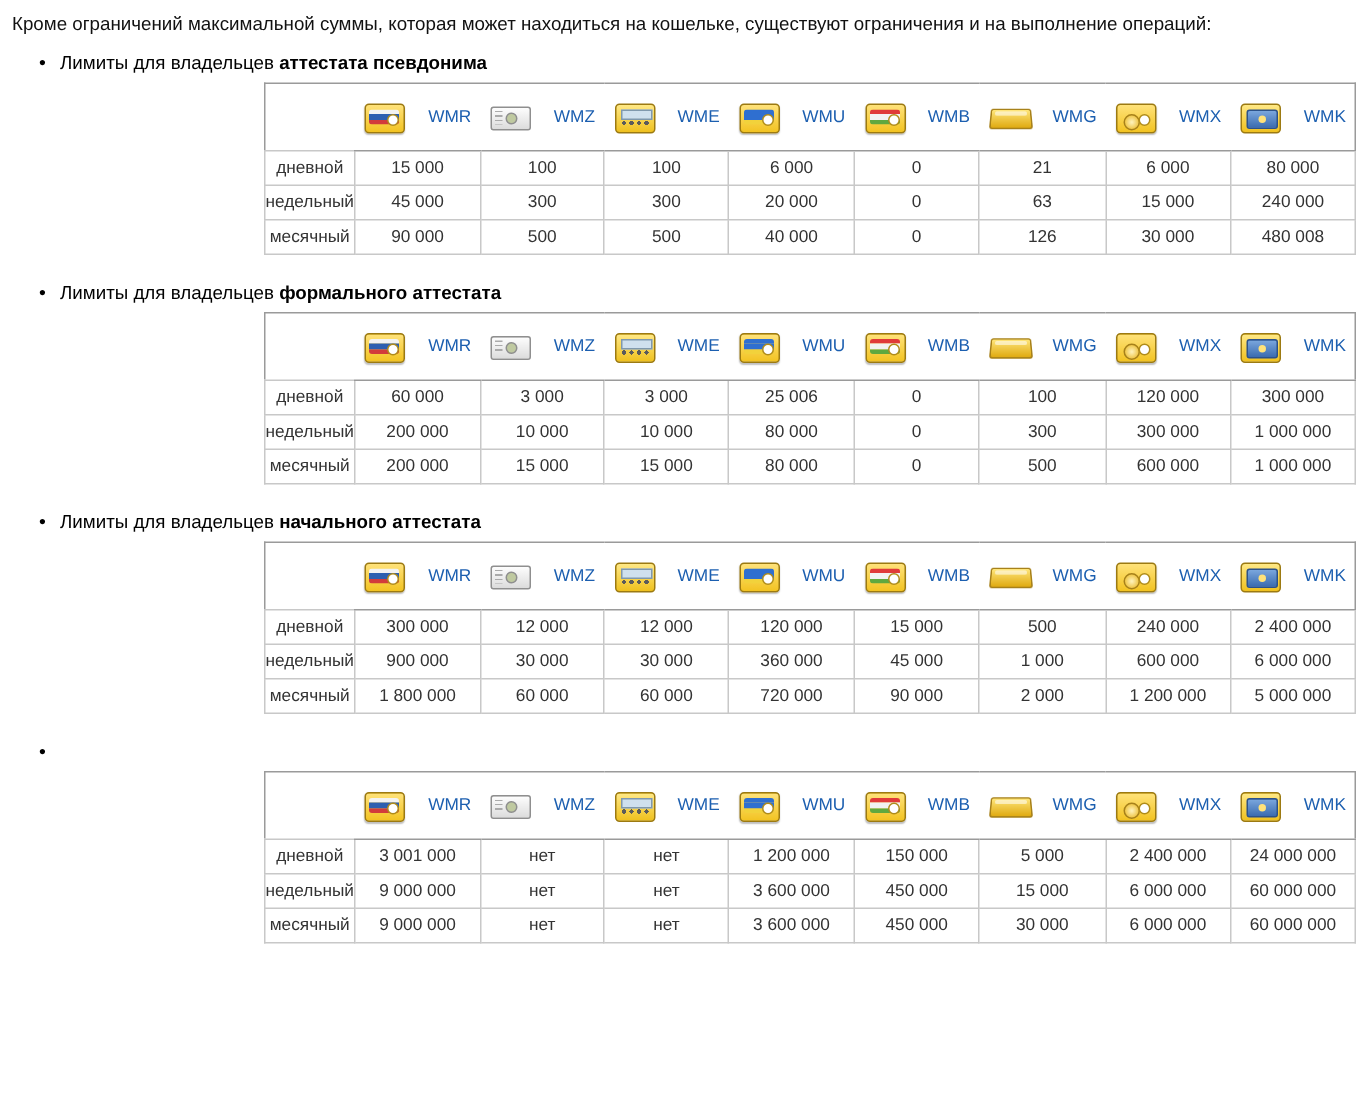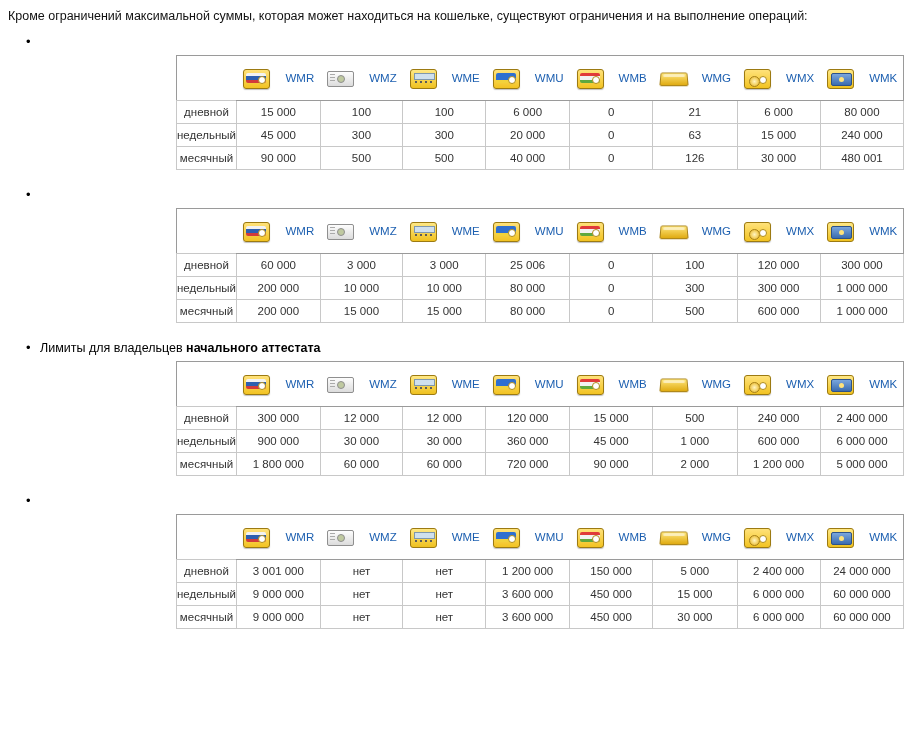--- a/index.html
+++ b/index.html
@@ -240,20 +240,21 @@
 </style>
 </head>
 <body>
 
 <div class="page">
   <p class="intro">Кроме ограничений максимальной суммы, которая может находиться на кошельке, существуют ограничения и на выполнение операций:</p>
   <div id="sections">
       <div class="section">
         <div class="bullet-line">
           <span class="bullet-dot">•</span>
+          <span class="bullet-text"><span>Лимиты для владельцев </span><strong>аттестата псевдонима</strong></span>
         </div>
         <div class="table-wrap">
           <table class="limits">
             <tbody>
               <tr class="head">
                 <td class="corner"></td>
                 <td>
                   <span class="hcell">
                     <span class="ico">
                       <span class="wallet w-yellow">
@@ -369,29 +370,30 @@
               </tr>
               <tr>
                 <td class="rowlabel">месячный</td>
                 <td class="val">90 000</td>
                 <td class="val">500</td>
                 <td class="val">500</td>
                 <td class="val">40 000</td>
                 <td class="val">0</td>
                 <td class="val">126</td>
                 <td class="val">30 000</td>
-                <td class="val">480 001</td>
+                <td class="val">480 008</td>
               </tr>
             </tbody>
           </table>
         </div>
       </div>
       <div class="section">
         <div class="bullet-line">
           <span class="bullet-dot">•</span>
+          <span class="bullet-text"><span>Лимиты для владельцев </span><strong>формального аттестата</strong></span>
         </div>
         <div class="table-wrap">
           <table class="limits">
             <tbody>
               <tr class="head">
                 <td class="corner"></td>
                 <td>
                   <span class="hcell">
                     <span class="ico">
                       <span class="wallet w-yellow">

